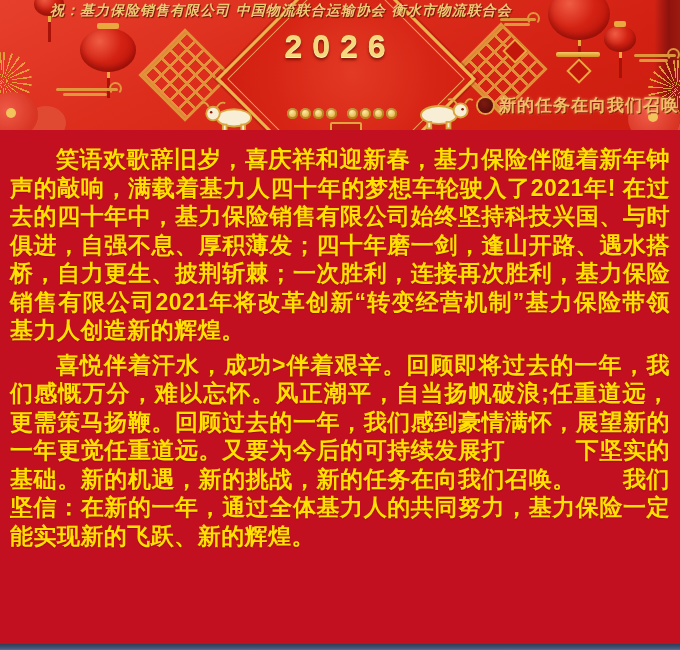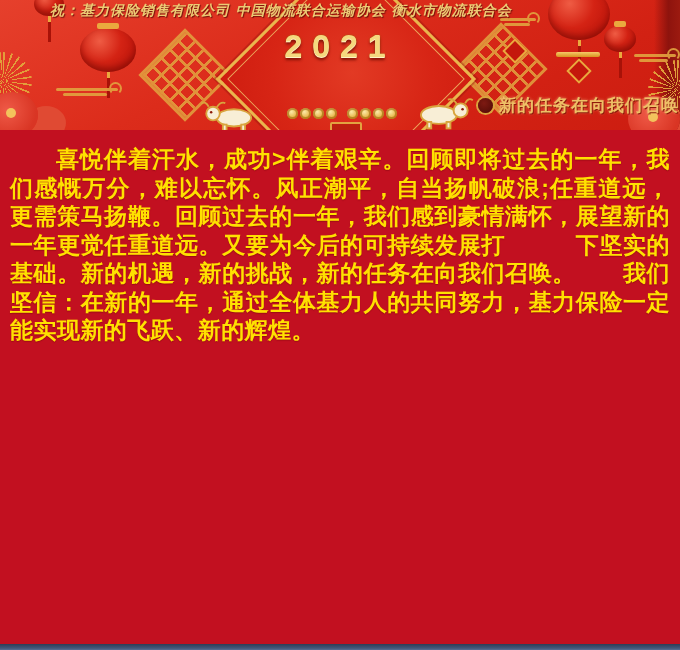--- a/index.html
+++ b/index.html
@@ -172,31 +172,32 @@
       <span class="coin"></span>
       <span class="coin"></span>
       <span class="gap"></span>
       <span class="coin"></span>
       <span class="coin"></span>
       <span class="coin"></span>
       <span class="coin"></span>
     </div>
     <div class="plaque"></div>
 
-    <div class="banner-year">2021</div>
+    <div class="banner-year">2026</div>
 
     <div class="greeting">
       <div class="line1">祝：基力保险销售有限公司 中国物流联合运输协会 衡水市物流联合会</div>
     </div>
 
     <div class="brand">
       <span class="brand-logo"></span>
       <span class="brand-name">新的任务在向我们召唤</span>
     </div>
   </header>
 
   <main class="letter">
+    <p>笑语欢歌辞旧岁，喜庆祥和迎新春，基力保险伴随着新年钟声的敲响，满载着基力人四十年的梦想车轮驶入了2021年! 在过去的四十年中，基力保险销售有限公司始终坚持科技兴国、与时俱进，自强不息、厚积薄发；四十年磨一剑，逢山开路、遇水搭桥，自力更生、披荆斩棘；一次胜利，连接再次胜利，基力保险销售有限公司2021年将改革创新“转变经营机制”基力保险带领基力人创造新的辉煌。</p>
     <p>喜悦伴着汗水，成功&gt;伴着艰辛。回顾即将过去的一年，我们感慨万分，难以忘怀。风正潮平，自当扬帆破浪;任重道远，更需策马扬鞭。回顾过去的一年，我们感到豪情满怀，展望新的一年更觉任重道远。又要为今后的可持续发展打　　　下坚实的基础。新的机遇，新的挑战，新的任务在向我们召唤。　　我们坚信：在新的一年，通过全体基力人的共同努力，基力保险一定能实现新的飞跃、新的辉煌。</p>
 
   </main>
 
   <div class="bottom-strip"></div>
 </div>
 
 </body></html>

